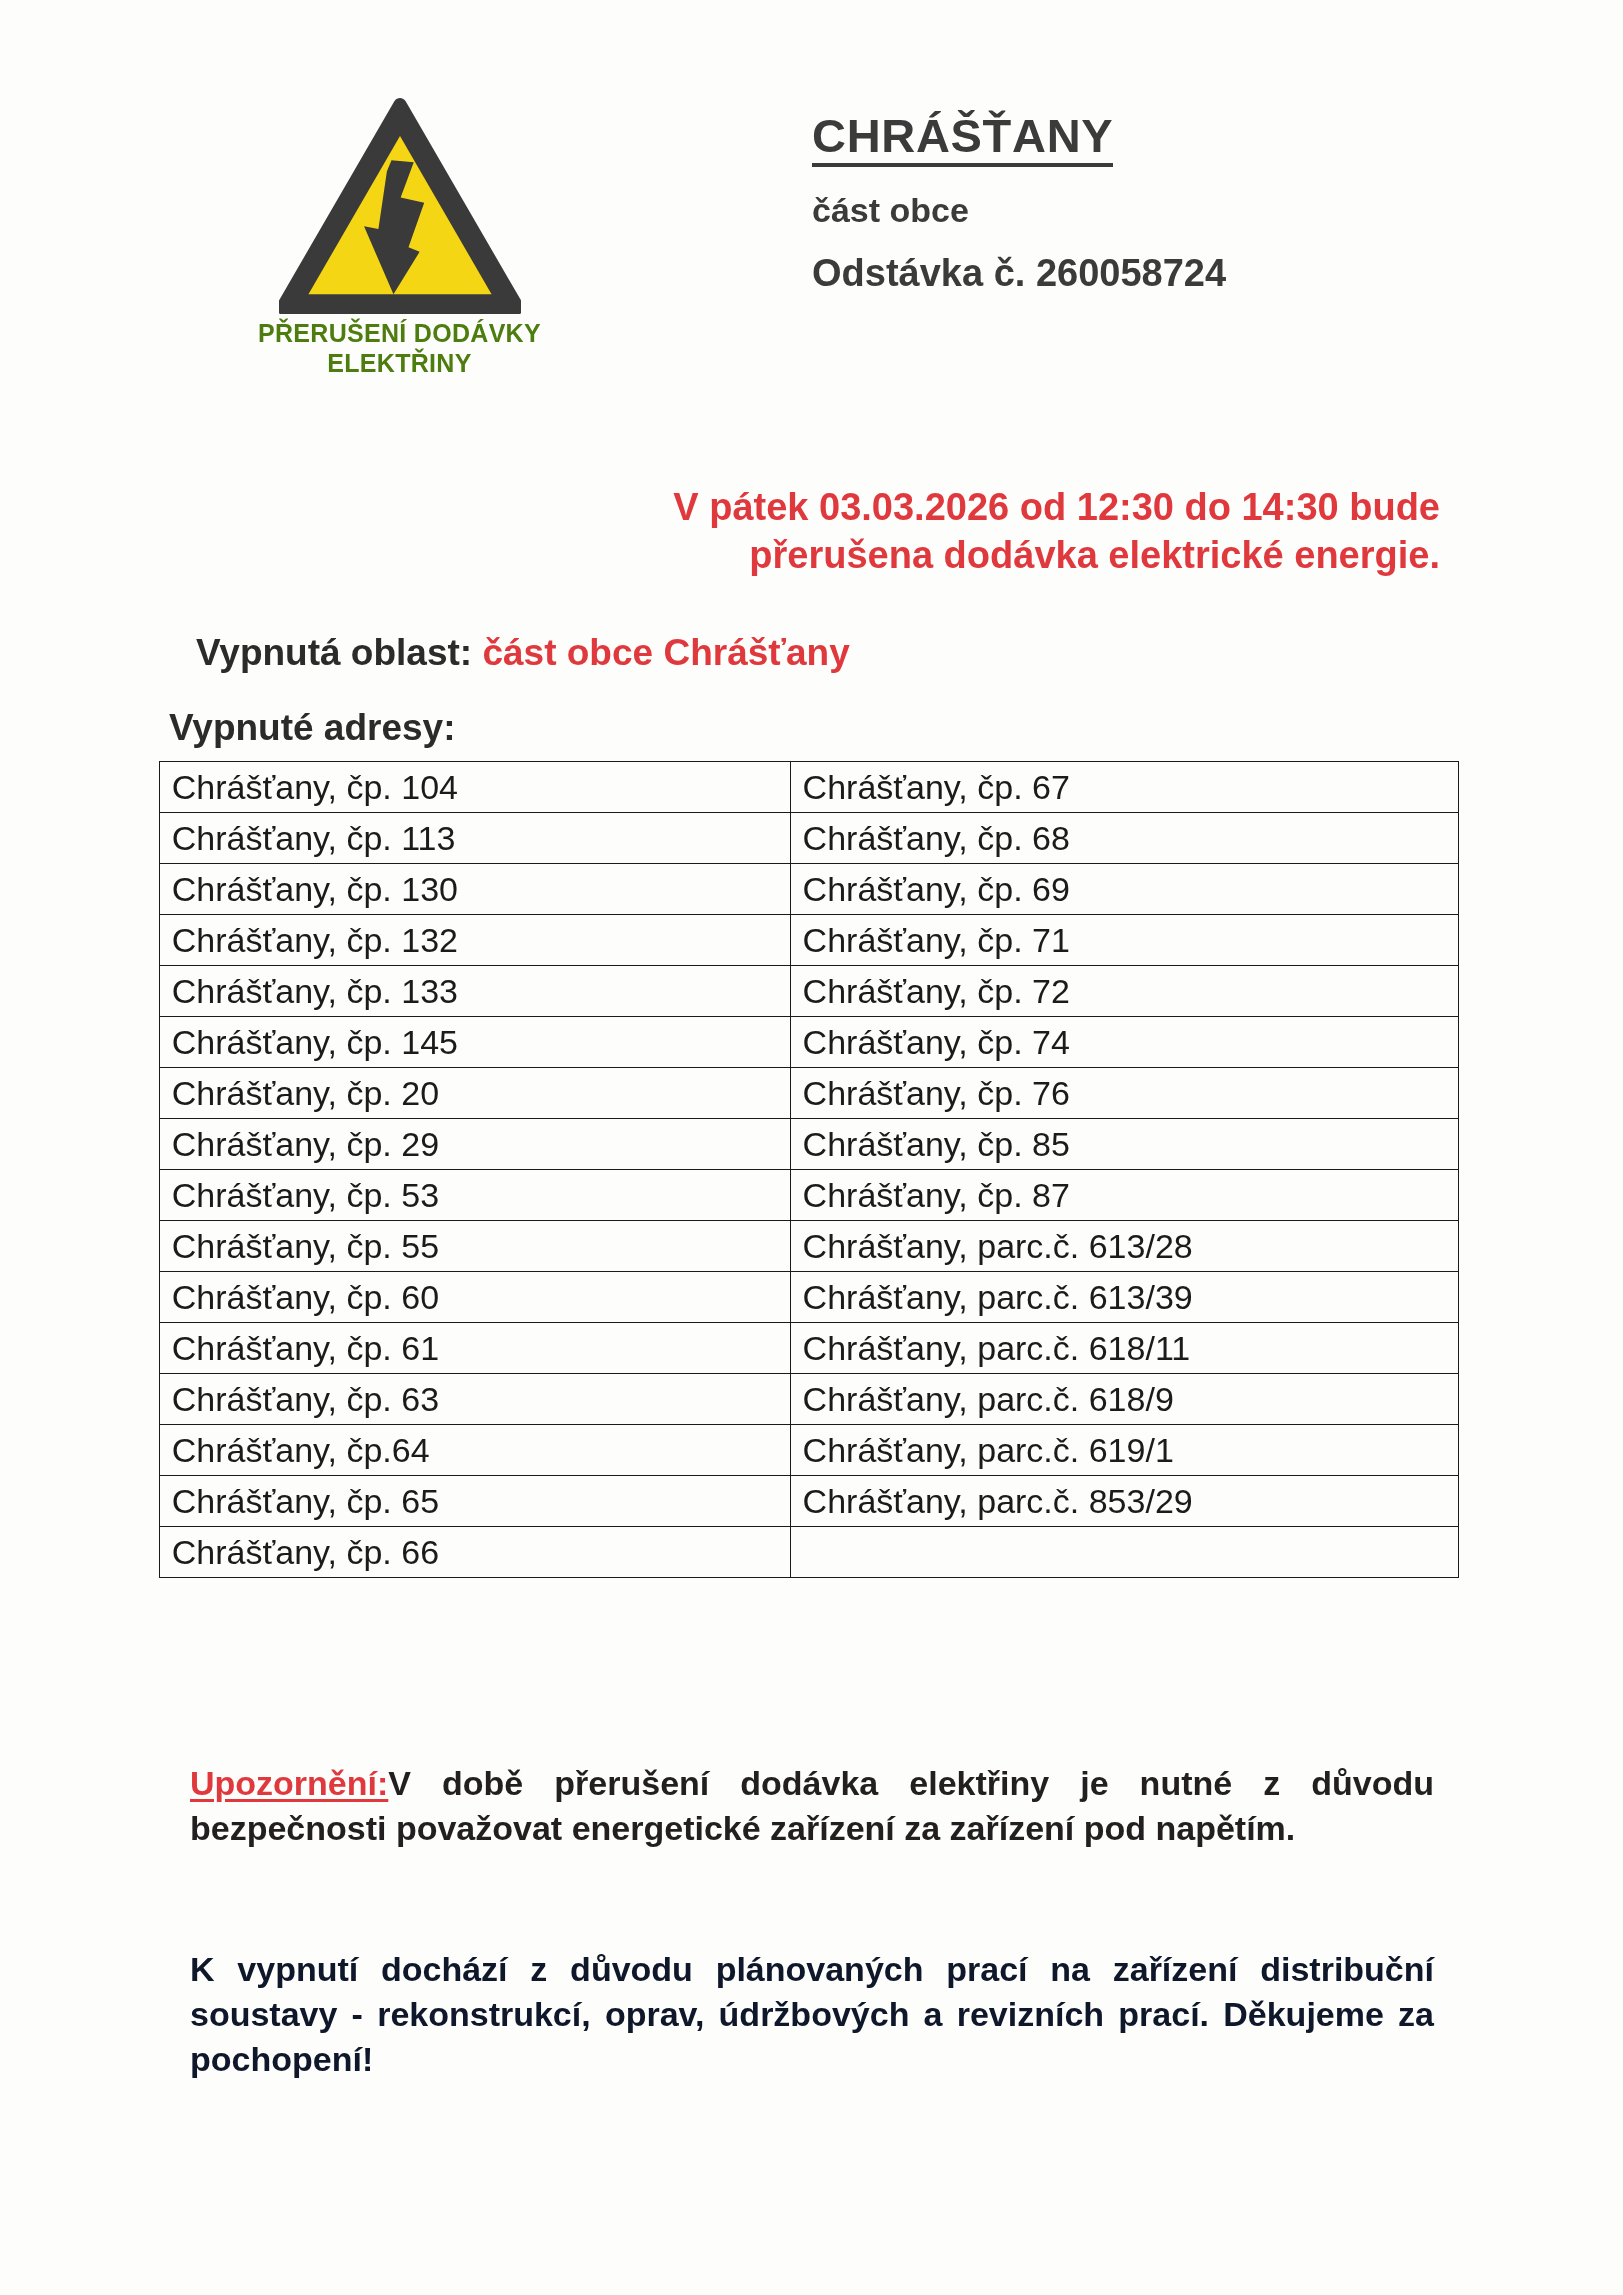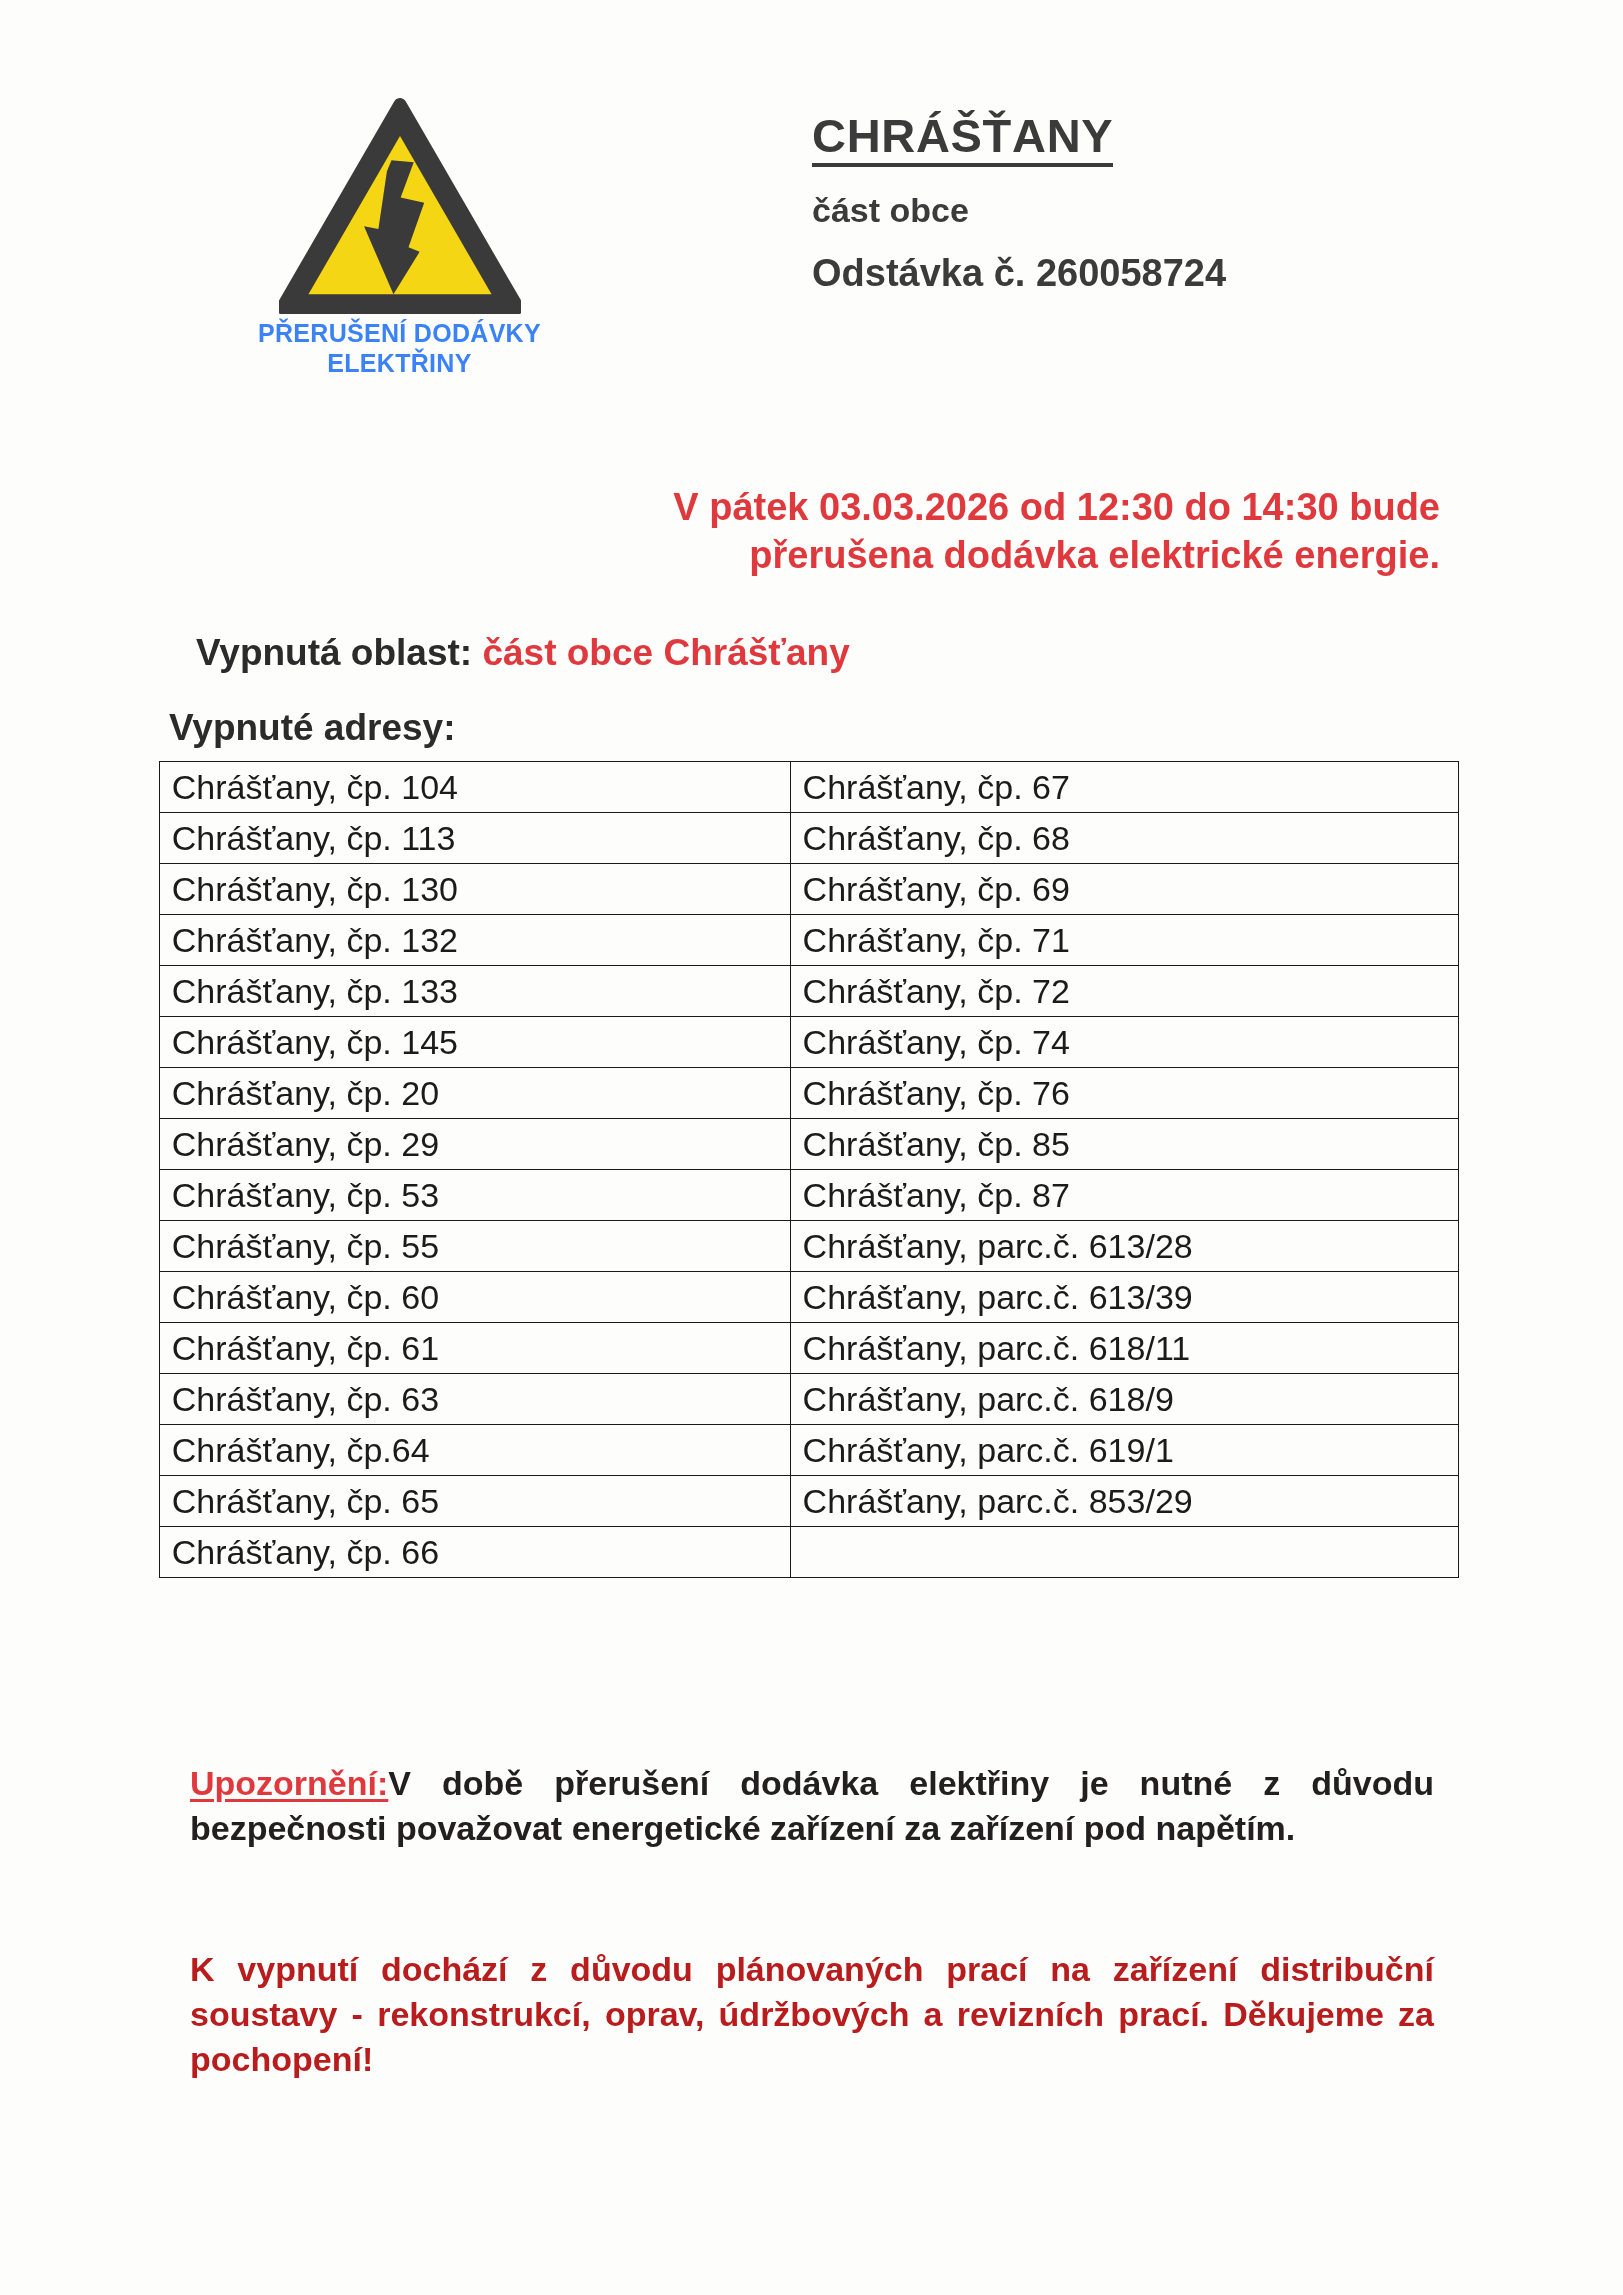--- a/index.html
+++ b/index.html
@@ -47,21 +47,21 @@
     margin: 0 auto;
     display: block;
   }
 
   .logo-caption {
     margin-top: 5.2px;
     font-size: 25px;
     font-weight: bold;
     line-height: 1.18;
     letter-spacing: 0.3px;
-    color: #3b82f6;
+    color: #4d7c0f;
     font-family: "Liberation Sans", sans-serif;
   }
 
   .title-block {
     position: absolute;
     left: 812px;
     top: 13px;
     width: 740px;
     text-align: left;
   }
@@ -174,21 +174,21 @@
   }
 
   .reason-para {
     position: absolute;
     left: 190px;
     top: 1947px;
     width: 1244px;
     font-size: 34px;
     font-weight: bold;
     line-height: 1.32;
-    color: #b91c1c;
+    color: #0f172a;
     text-align: justify;
     text-justify: inter-word;
   }
 </style>
 </head>
 <body>
 
 <div class="page">
 
   <div class="header">

